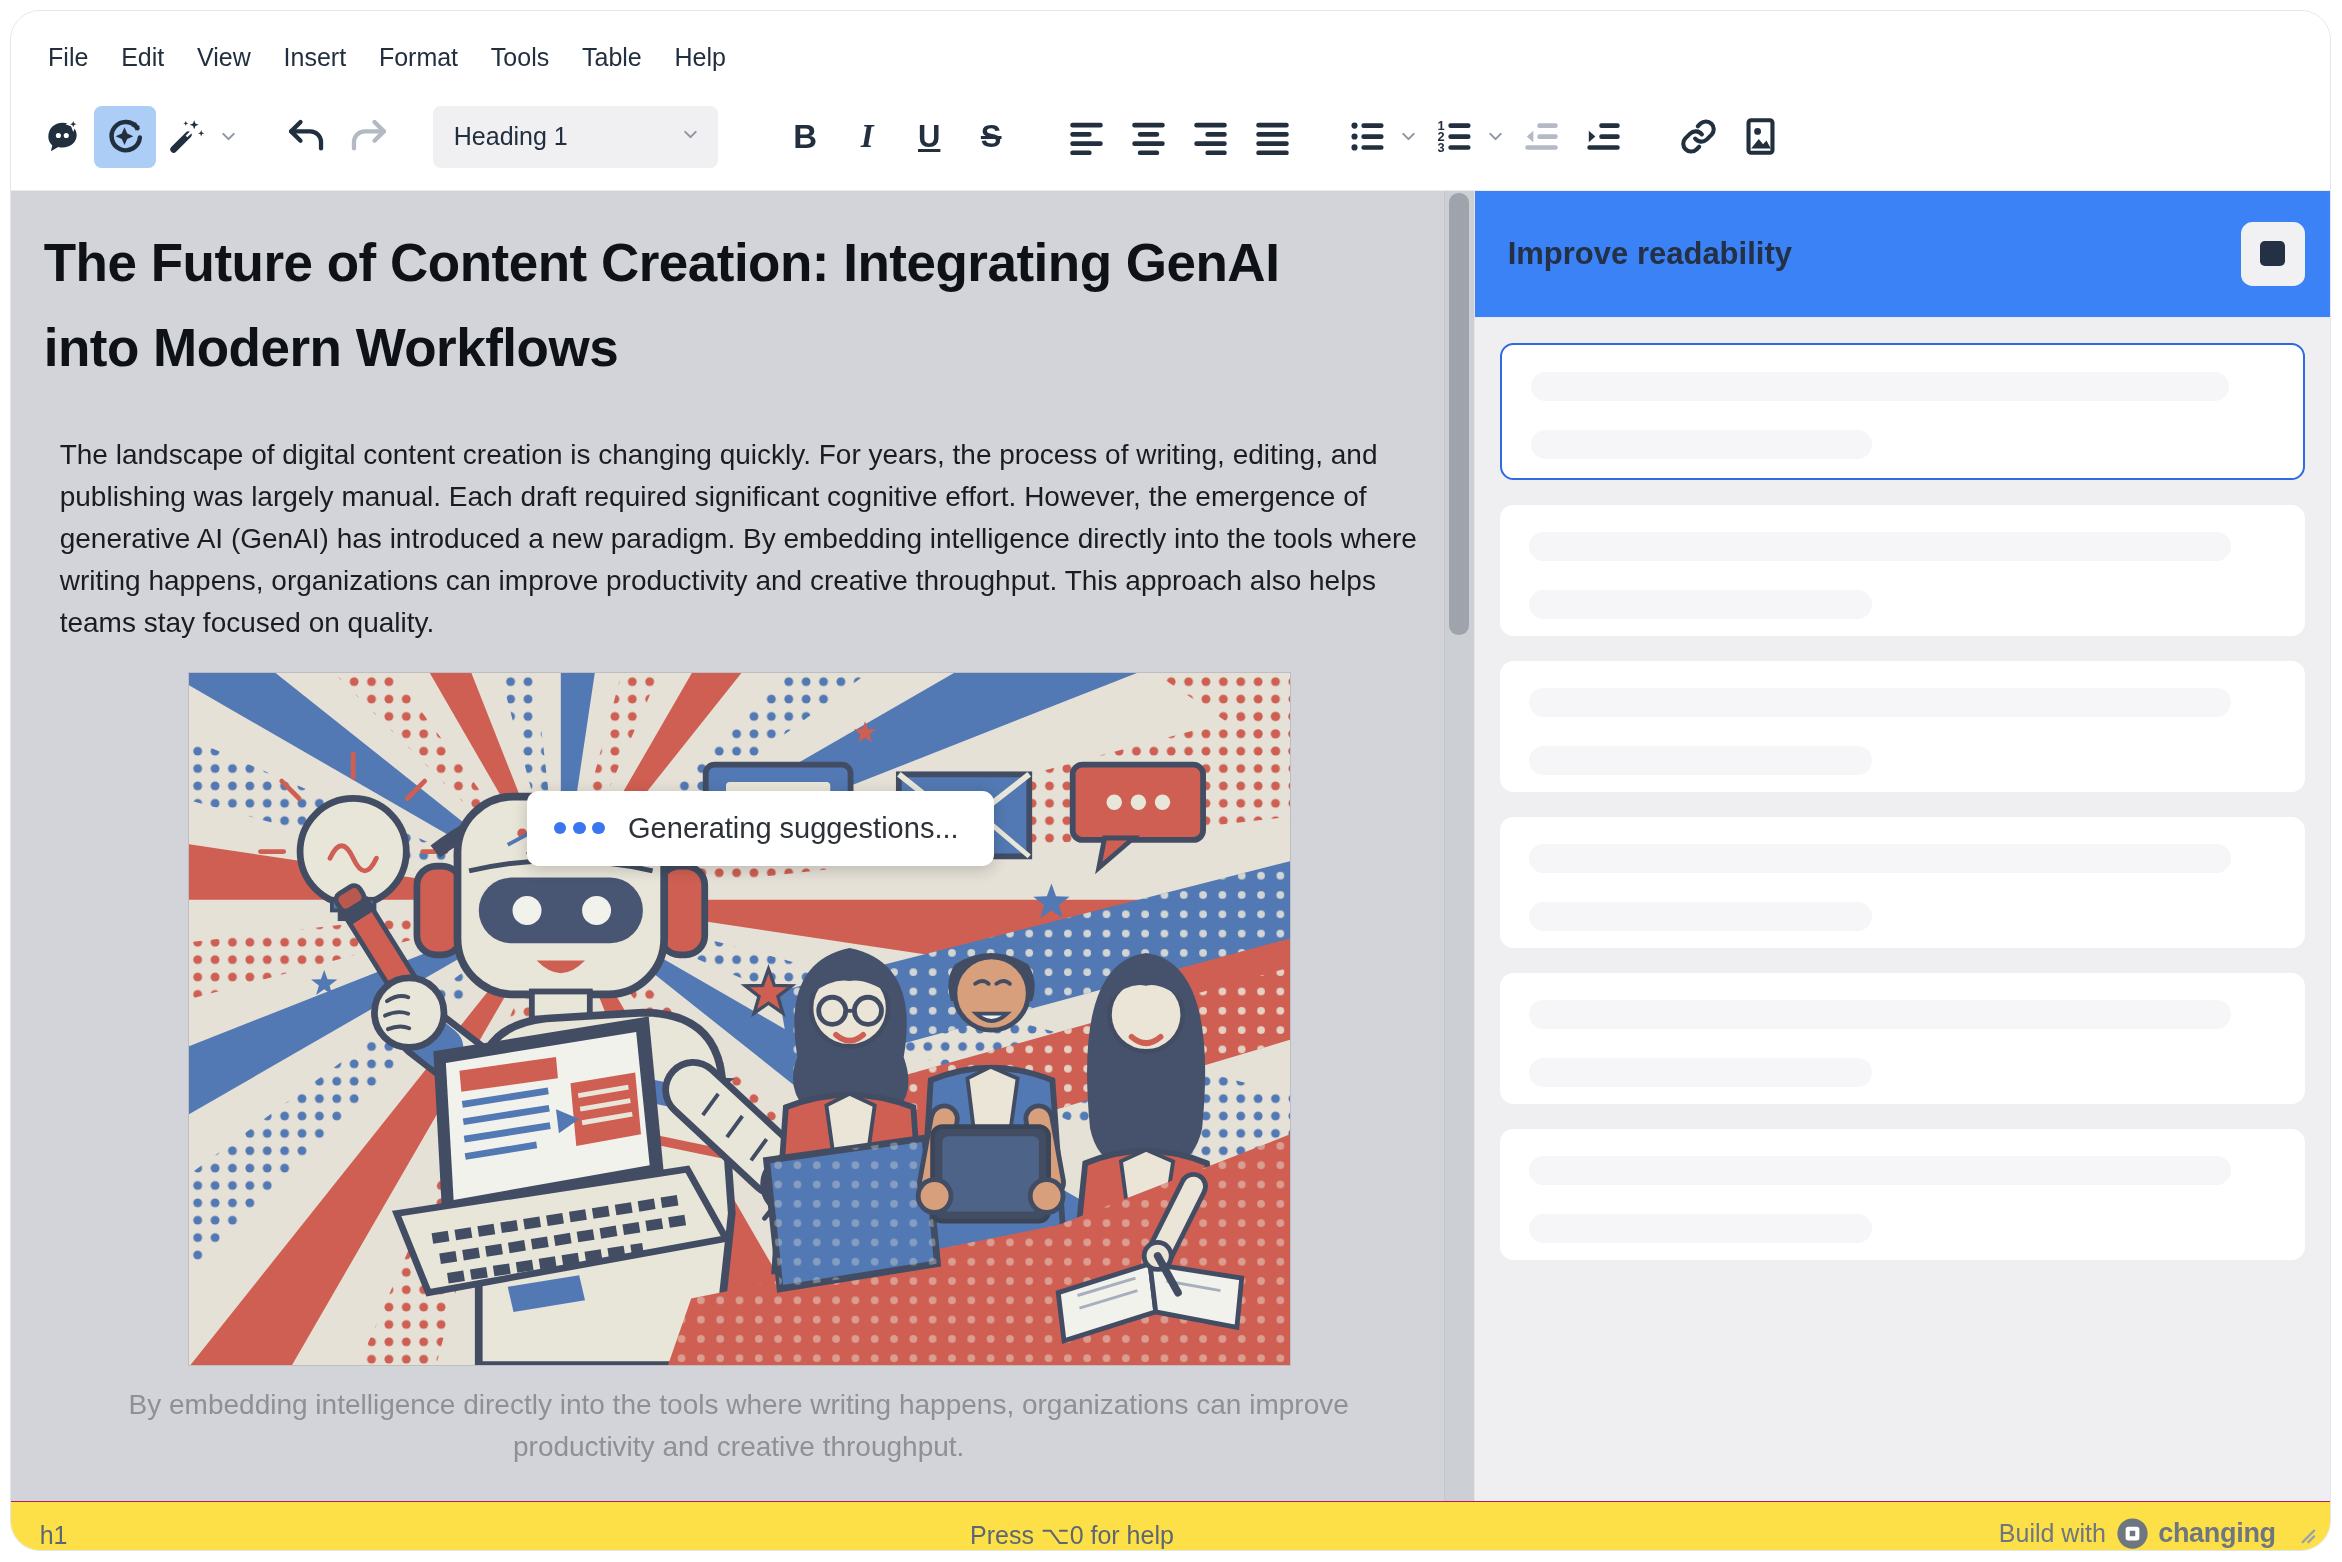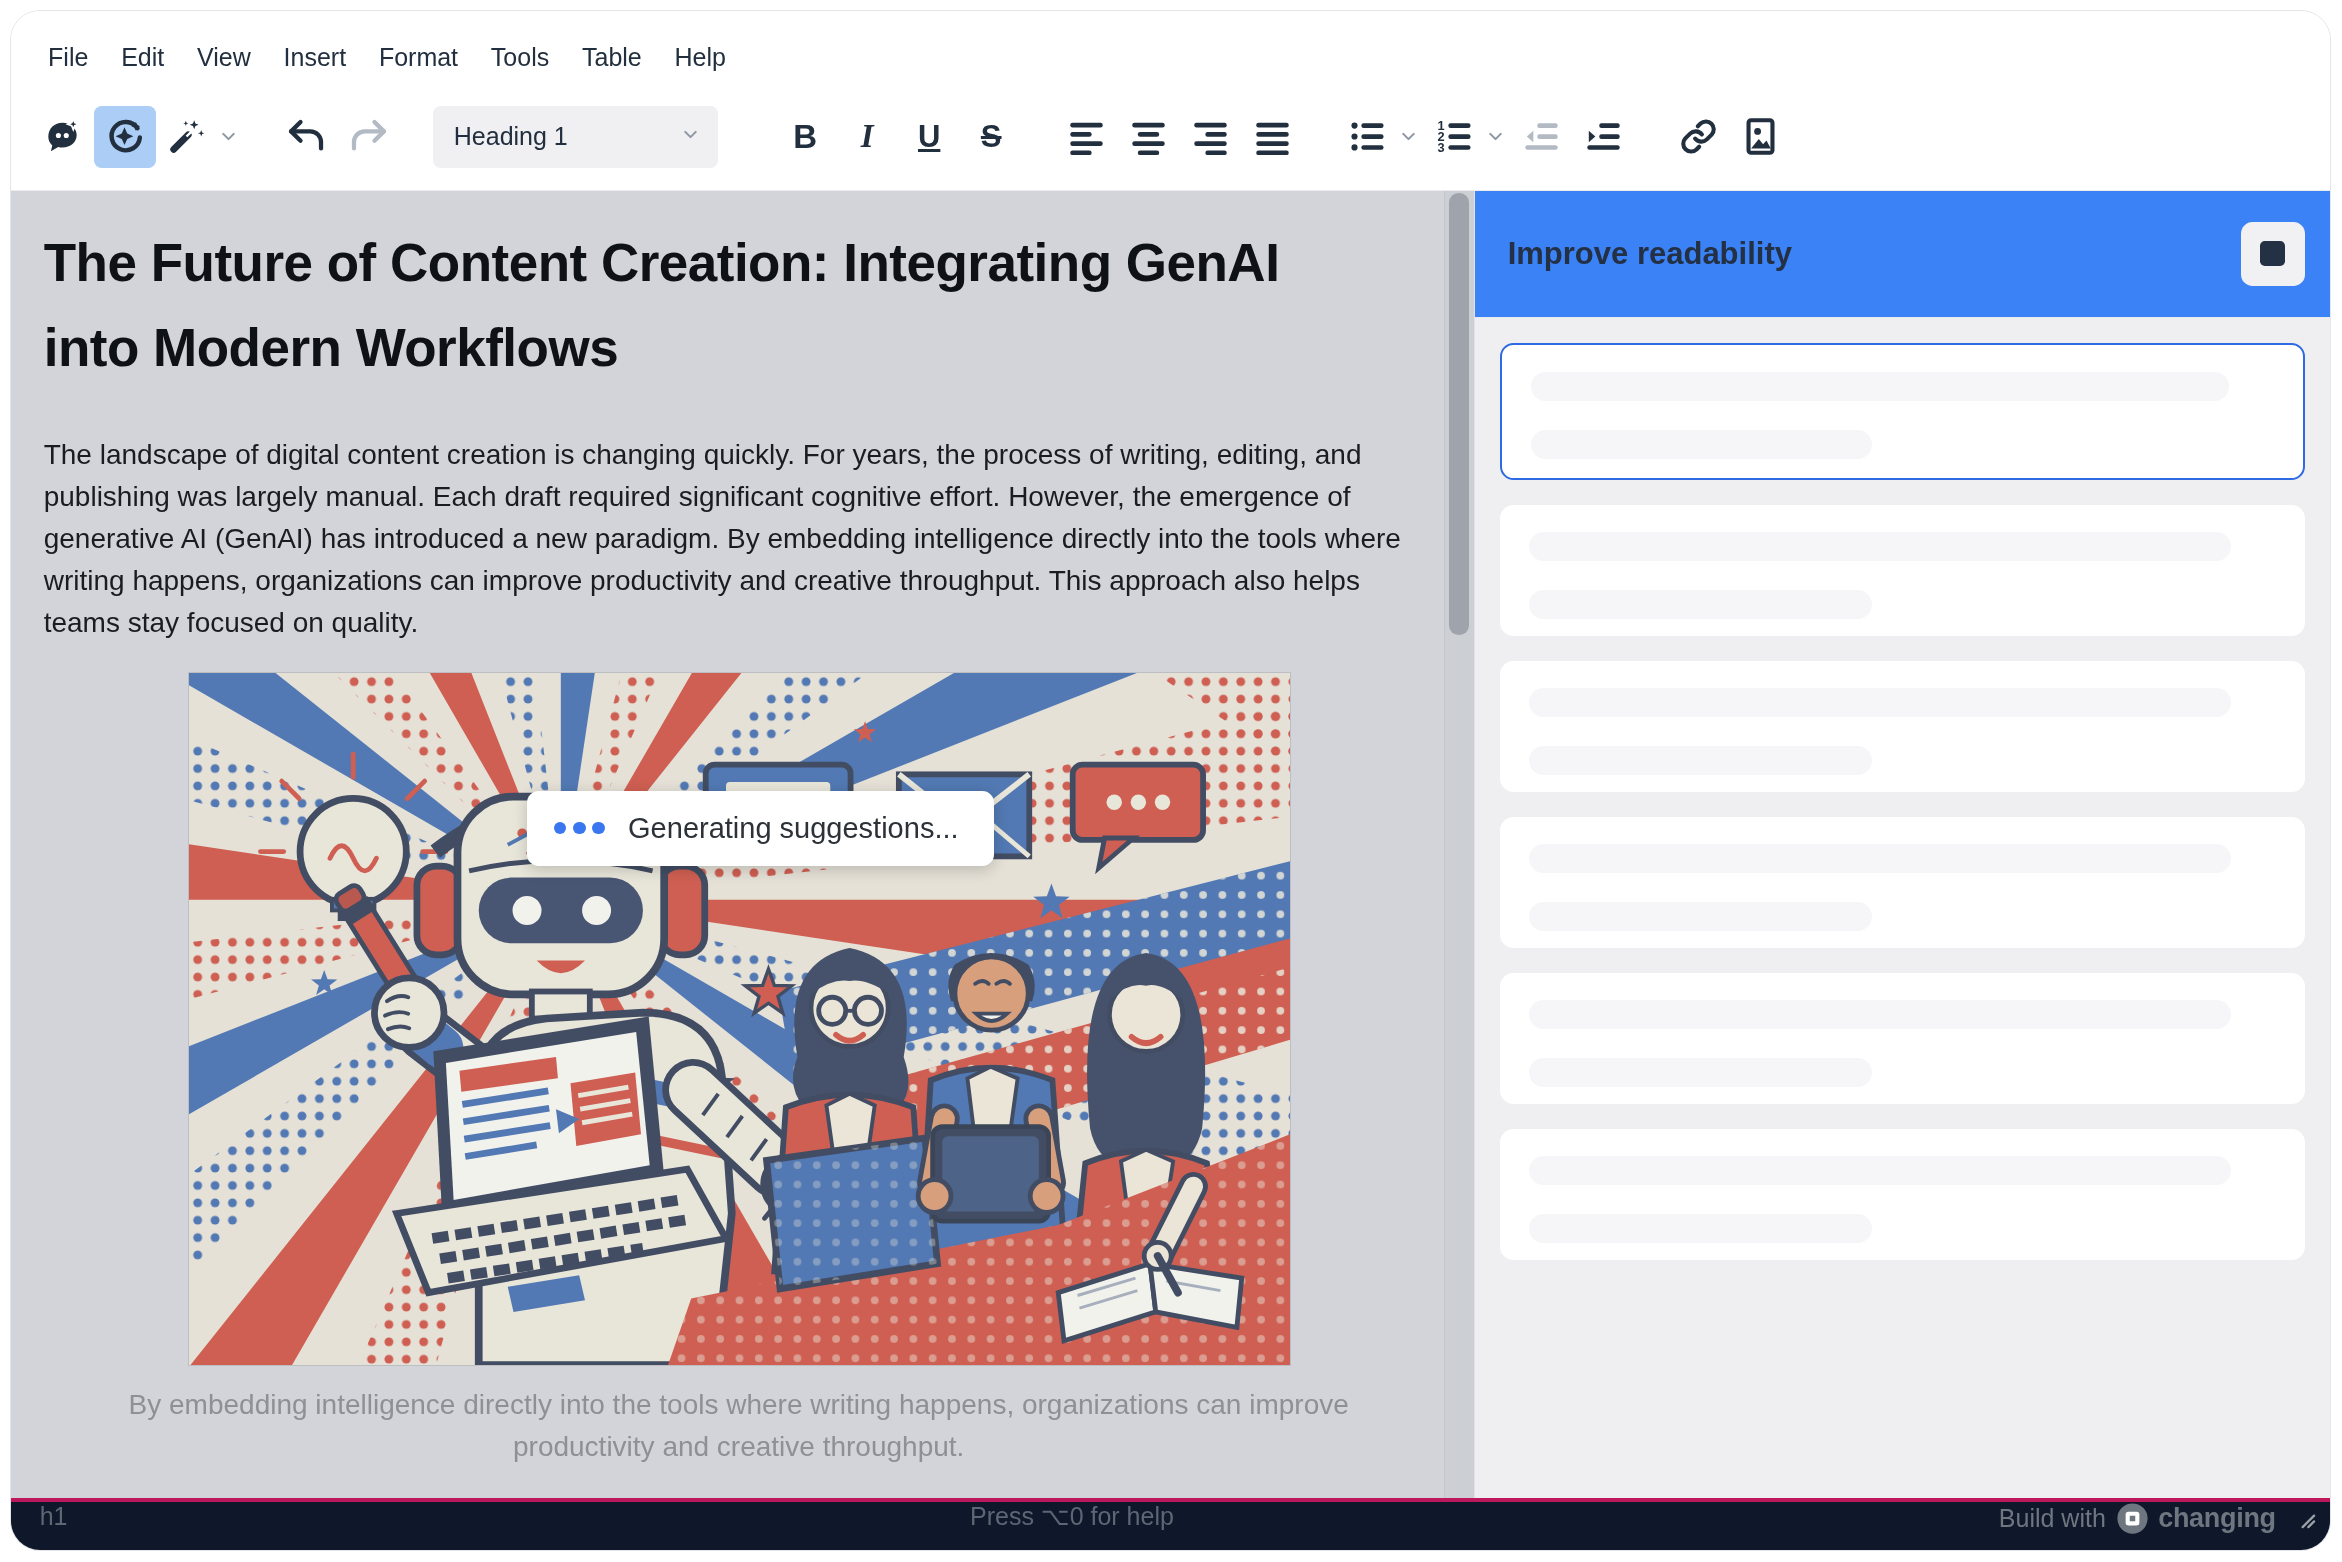--- a/index.html
+++ b/index.html
@@ -25,21 +25,21 @@
   .glyph-b{font-size:33px;font-weight:800;}
   .glyph-i{font-size:33px;font-weight:600;font-style:italic;font-family:"Liberation Serif",serif;}
   .glyph-u{font-size:31px;font-weight:700;text-decoration:underline;}
   .glyph-s{font-size:31px;font-weight:700;text-decoration:line-through;}
 
   
   .main{flex:1;display:flex;min-height:0;}
   .editor-wrap{flex:1;position:relative;background:#d2d4d9;overflow:hidden;}
   .content{padding:29px 39px 0 33px;}
   .doc-h1{font-size:53px;line-height:85px;font-weight:700;color:#0e1116;margin:0;max-width:1299px;letter-spacing:-0.5px;}
-  .doc-p{font-size:28px;line-height:42px;color:#191c20;margin:44px 0 0;max-width:1371px;}
+  .doc-p{font-size:28px;line-height:42px;color:#191c20;margin:44px 16px 0;max-width:1371px;}
   .figure{width:1101px;margin:29px auto 0;position:relative;}
   .img-box{position:relative;width:1101px;height:692px;box-shadow:0 0 0 1px rgba(0,0,0,.10);}
   .img-box svg{display:block;width:1101px;height:692px;}
   .dim{position:absolute;inset:0;background:rgba(209,212,217,.24);pointer-events:none;}
   .pill{position:absolute;left:338px;top:118px;height:75px;background:#fff;border-radius:11.6px;display:flex;align-items:center;padding:0 35px 0 27px;box-shadow:0 3.9px 15.4px rgba(0,0,0,.18);}
   .pill .dots{display:flex;gap:6.8px;margin-right:23px;}
   .pill .dots i{width:12.6px;height:12.6px;border-radius:50%;background:#3a76f0;display:block;}
   .pill .txt{font-size:29px;color:#2c3238;white-space:nowrap;}
   .caption{width:1332px;margin:19.3px 0 0 -116px;text-align:center;font-size:28px;line-height:42px;color:#8d9095;}
 
@@ -54,21 +54,21 @@
   .stop-btn{width:64px;height:64px;border:none;border-radius:11.6px;background:#f1f1f3;display:flex;align-items:center;justify-content:center;padding:0;}
   .stop-btn i{width:25px;height:25px;background:#243044;border-radius:4.8px;display:block;}
   .sb-body{padding:25px 25px;display:flex;flex-direction:column;gap:25px;overflow:hidden;}
   .card{background:#fff;border-radius:13.5px;height:131px;box-sizing:border-box;padding:27px 29px;}
   .card.selected{border:2.9px solid #2d6ae3;height:137px;}
   .bar{height:29px;border-radius:14.5px;background:#f6f6f8;}
   .bar.b1{width:94%;}
   .bar.b2{width:46%;margin-top:29px;}
 
   
-  .statusbar{height:48px;border-top:4px solid #be185d;background:#0f172a;display:flex;align-items:flex-start;padding:0 13.5px 0 29px;flex:0 0 auto;}
+  .statusbar{height:48px;border-top:1px solid #be185d;background:#fde047;display:flex;align-items:flex-end;padding:0 13.5px 0 29px;flex:0 0 auto;}
   .st-left{font-size:25px;color:#5d6773;width:290px;}
   .st-center{flex:1;text-align:center;font-size:25px;color:#5d6773;}
   .st-right{width:502px;display:flex;align-items:center;justify-content:flex-end;gap:9.7px;color:#6e7680;}
   .st-right .bw{font-size:25px;}
   .st-right .brand{font-size:27px;font-weight:700;letter-spacing:-0.3px;}
   .grip{margin-left:9.7px;display:flex;}
 </style>
 </head>
 <body>
 

